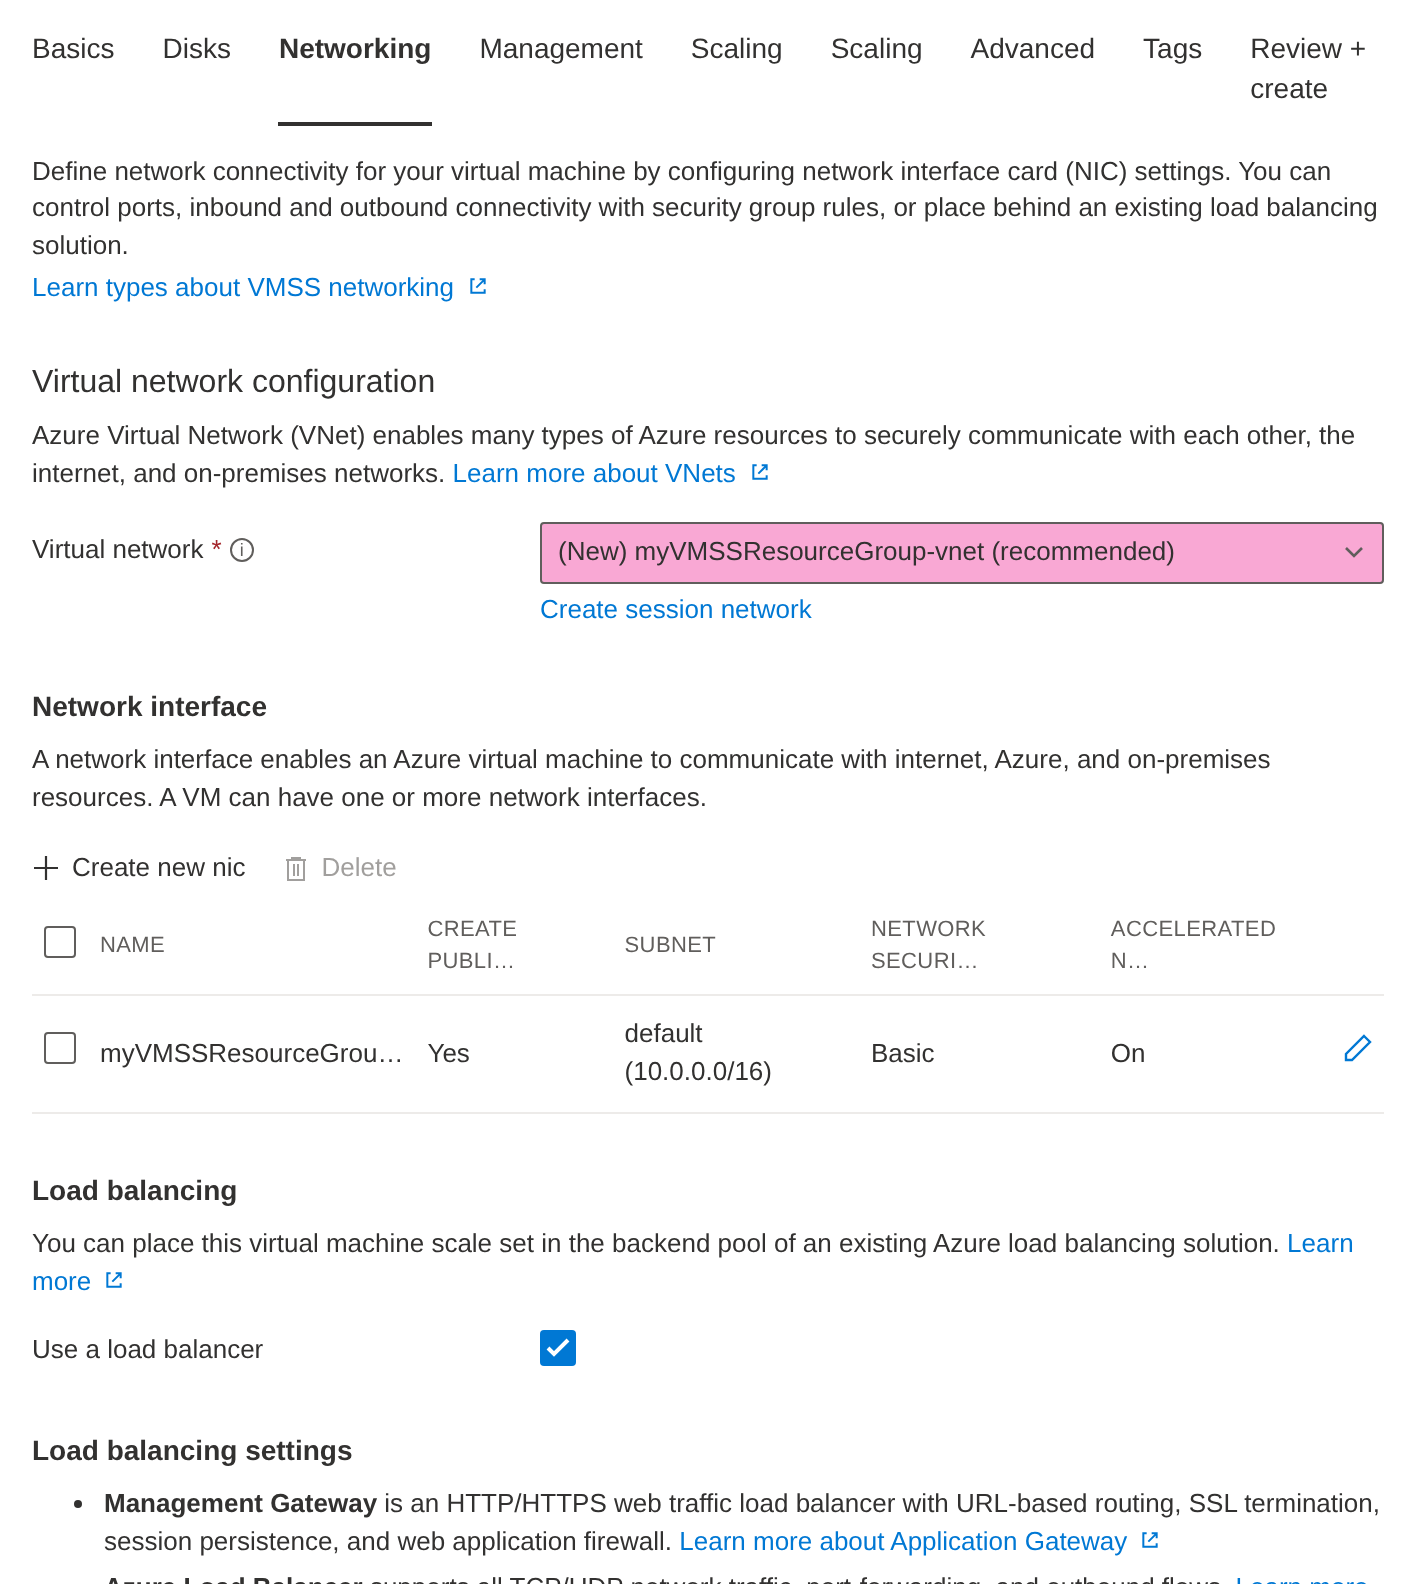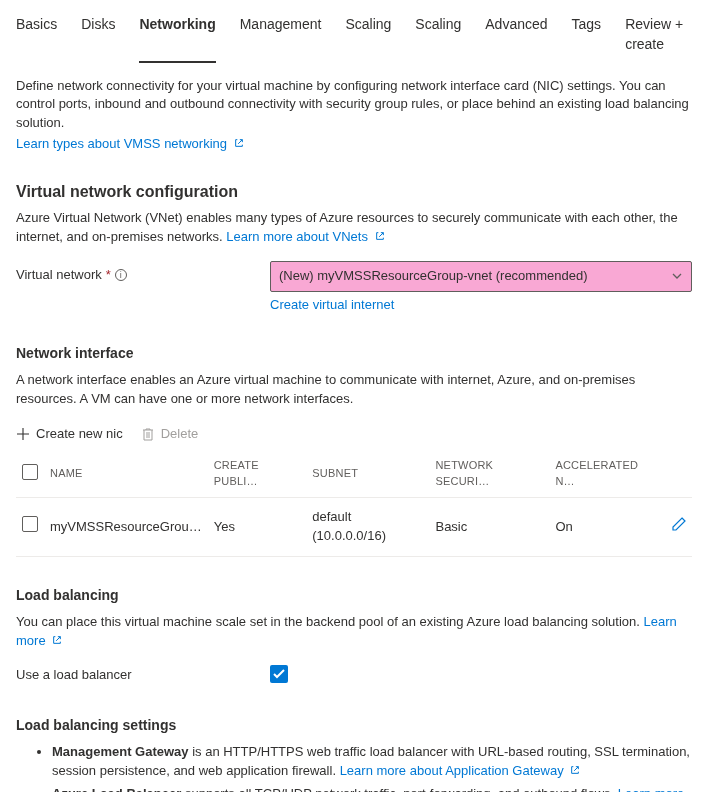--- a/index.html
+++ b/index.html
@@ -13,21 +13,21 @@
     line-height: 1.45;
   }
   
   .tabs { display: flex; gap: 24px; border-bottom: none; margin-bottom: 14px; }
   .tab { padding: 6px 0 8px; cursor: pointer; font-size: 14px; color: #323130; }
   .tab.active { font-weight: 600; border-bottom: 2px solid #323130; }
   
   .intro { margin-bottom: 2px; color: #323130; }
   .link { color: #0078d4; cursor: pointer; text-decoration: none; }
   .ext-icon { width: 10px; height: 10px; display: inline-block; vertical-align: baseline; margin-left: 3px; }
-  h2.section { font-size: 16px; font-weight: 700; margin-top: 26px; margin-bottom: 6px; }
+  h2.section { font-size: 16px; font-weight: 400; margin-top: 26px; margin-bottom: 6px; }
   h3.subsection { font-size: 14px; font-weight: 600; margin-top: 28px; margin-bottom: 8px; }
   .desc { color: #323130; }
   
   .form-row { display: flex; align-items: flex-start; margin-top: 14px; }
   .form-label { width: 254px; padding-top: 5px; display: flex; align-items: center; gap: 4px; }
   .req { color: #a4262c; }
   .info-icon { width: 12px; height: 12px; border: 1px solid #605e5c; border-radius: 50%; display: inline-flex; align-items: center; justify-content: center; font-size: 9px; color: #605e5c; line-height: 1; }
   .form-field { flex: 1; }
   .select {
     border: 1px solid #605e5c;
@@ -107,21 +107,21 @@
     <span class="req">*</span>
     <span class="info-icon">i</span>
   </div>
   <div class="form-field">
     <div class="select">
       <span>(New) myVMSSResourceGroup-vnet (recommended)</span>
       <svg class="chev" width="12" height="12" viewBox="0 0 12 12">
           <path d="M2 4l4 4 4-4" fill="none" stroke="#605e5c" stroke-width="1.3"></path>
         </svg>
     </div>
-    <span class="sublink">Create virtual internet</span>
+    <span class="sublink">Create session network</span>
   </div>
 </div>
 
 
 <h3 class="subsection">Network interface</h3>
 <p class="desc">A network interface enables an Azure virtual machine to communicate with internet, Azure, and on-premises resources. A VM can have one or more network interfaces.</p>
 
 <div class="nic-toolbar">
   <span class="nic-btn">
     <svg class="ic" viewBox="0 0 14 14">

